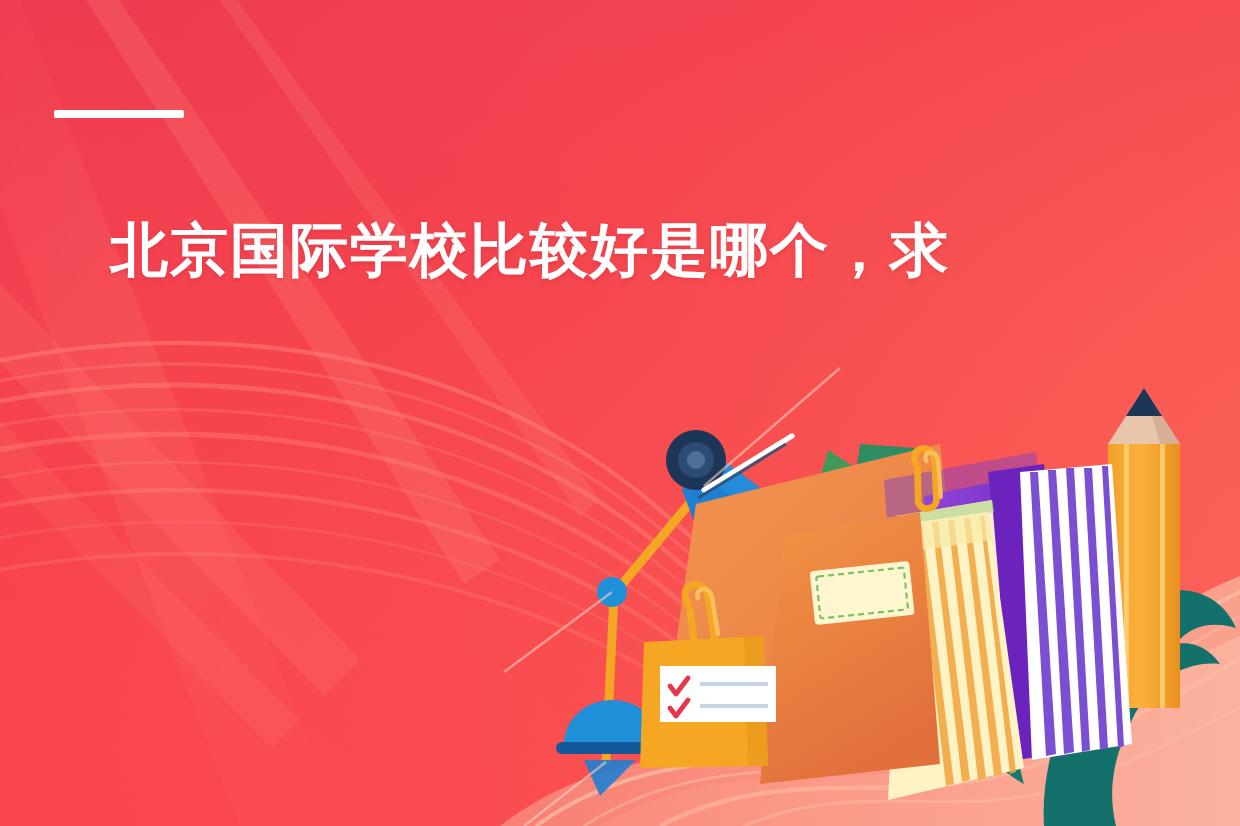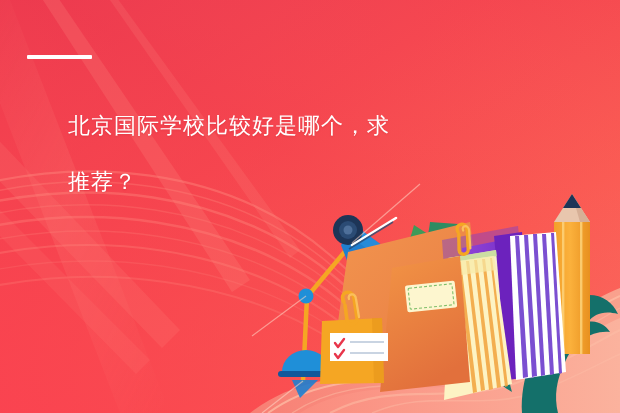--- a/index.html
+++ b/index.html
@@ -10,27 +10,26 @@
   }
   #stage{position:relative;width:620px;height:413px;overflow:hidden;}
   #stage svg.layer{position:absolute;left:0;top:0;width:620px;height:413px;display:block;}
 
   .title-wrap{
     position:absolute;left:55px;top:98px;width:520px;
     z-index:40;
   }
   .title-line{
     color:#ffffff;
-    font-size:22px;
-    font-weight:normal;
+    font-size:29px;
+    font-weight:bold;
     line-height:56px;
     letter-spacing:1px;
     white-space:nowrap;
     text-shadow:0 1px 2px rgba(150,20,30,.18);
-    margin-left:13px;
   }
   .rule{
     position:absolute;left:27px;top:55px;width:65px;height:4px;
     background:#ffffff;z-index:40;border-radius:1px;
   }
 </style>
 </head>
 <body>
 
 <div id="stage">
@@ -247,16 +246,15 @@
         <path d="M 352 243 L 420 184" stroke-width="1.2"></path>
         <path d="M 303 381 L 262 413" stroke-width="1.2"></path>
       </g>
     </g>
   </svg>
 
   <div class="rule"></div>
 
   <div class="title-wrap">
     <div class="title-line">北京国际学校比较好是哪个，求</div>
-    <div class="title-line">推荐？</div>
   </div>
 
 </div>
 
 </body></html>

